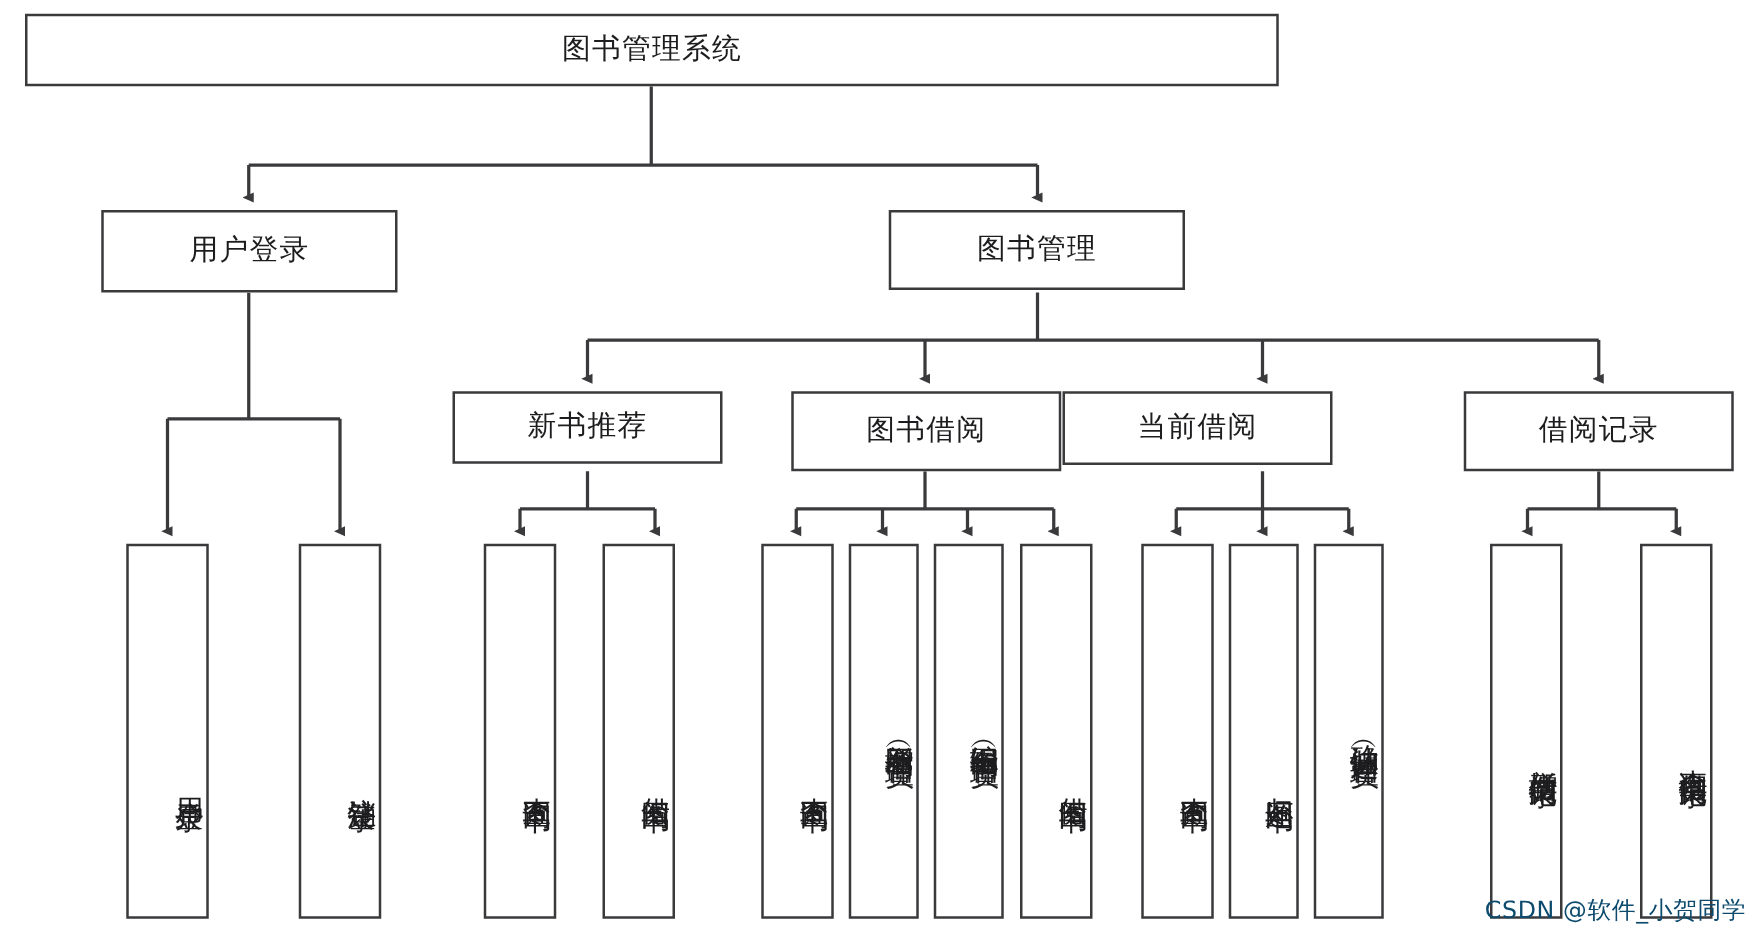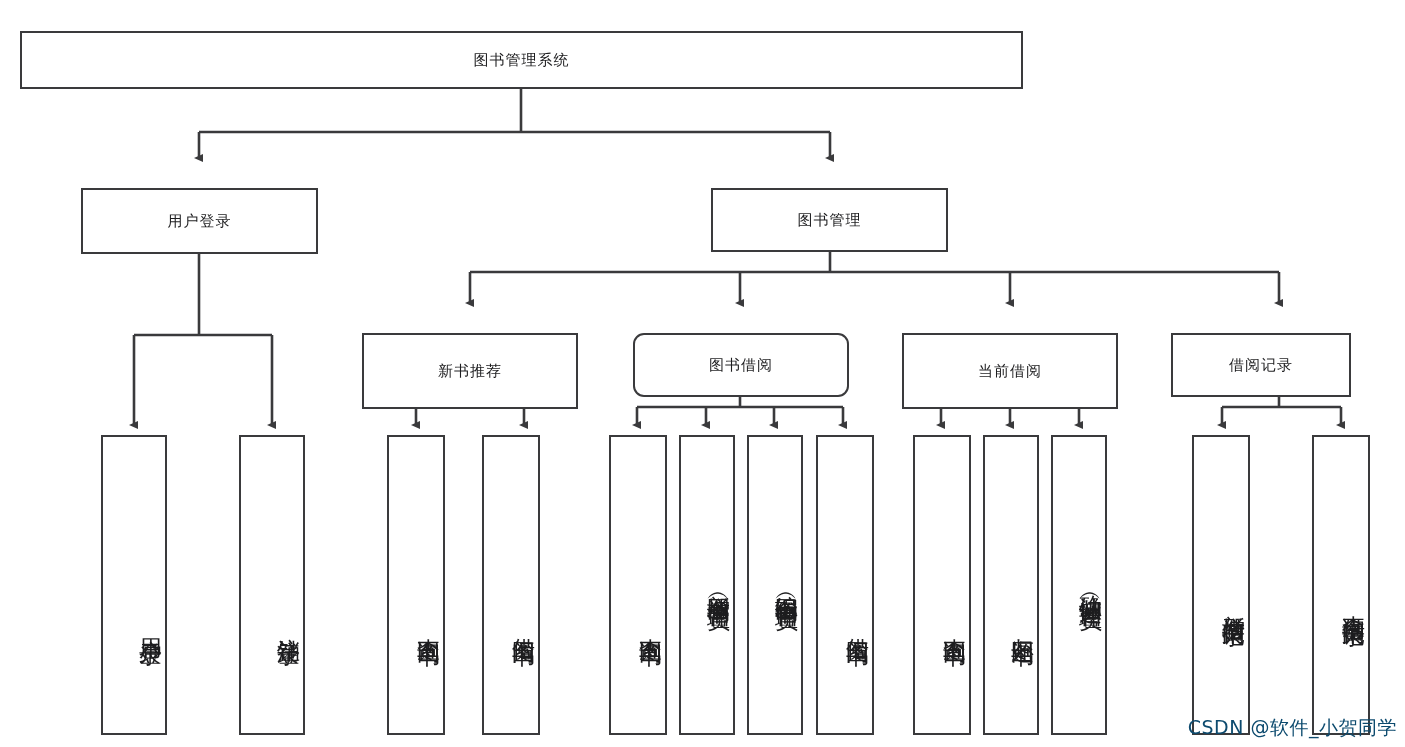--- a/index.html
+++ b/index.html
@@ -29,24 +29,23 @@
     position: absolute;
     box-sizing: border-box;
     border: 2px solid #3a3a3c;
     background: #ffffff;
     display: flex;
     align-items: center;
     justify-content: center;
     color: #1d1d1f;
   }
   .node.h {
-    font-size: 15px;
+    font-size: 23px;
     letter-spacing: 1px;
     line-height: 1.2;
-    margin-top: 20px;
   }
   .node.v {
     writing-mode: vertical-rl;
     text-orientation: upright;
     font-size: 23px;
     letter-spacing: 2px;
     line-height: 1.25;
     padding: 6px 0;
     align-items: flex-start;
     justify-content: center;
@@ -117,24 +116,24 @@
       <path d="M1222,407 L1222,425" marker-end="url(#arrow)"></path>
       <path d="M1341,407 L1341,425" marker-end="url(#arrow)"></path>
     </g>
   </svg>
 
   <div class="node h" style="left:20px; top:11px; width:1003px; height:58px;">图书管理系统</div>
 
   <div class="node h" style="left:81px; top:168px; width:237px; height:66px;">用户登录</div>
   <div class="node h" style="left:711px; top:168px; width:237px; height:64px;">图书管理</div>
 
-  <div class="node h" style="left:362px; top:313px; width:216px; height:76px;">新书推荐</div>
-  <div class="node h" style="left:633px; top:313px; width:216px; height:64px;border-radius:11px;">图书借阅</div>
-  <div class="node h" style="left:902px; top:313px; width:216px; height:76px;">当前借阅</div>
-  <div class="node h" style="left:1171px; top:313px; width:180px; height:64px;">借阅记录</div>
+  <div class="node h" style="left:362px; top:313px; width:216px; height:58px;">新书推荐</div>
+  <div class="node h" style="left:633px; top:313px; width:216px; height:64px;">图书借阅</div>
+  <div class="node h" style="left:850px; top:313px; width:216px; height:59px;">当前借阅</div>
+  <div class="node h" style="left:1171px; top:313px; width:216px; height:64px;">借阅记录</div>
 
   <div class="node v" style="left:101px; top:435px; width:66px; height:300px; padding-top:84px;">用户登录</div>
   <div class="node v" style="left:239px; top:435px; width:66px; height:300px; padding-top:84px;">注销登录</div>
 
   <div class="node v" style="left:387px; top:435px; width:58px; height:300px; padding-top:84px;">查询图书</div>
   <div class="node v" style="left:482px; top:435px; width:58px; height:300px; padding-top:84px;">借阅图书</div>
 
   <div class="node v" style="left:609px; top:435px; width:58px; height:300px; padding-top:84px;">查询图书</div>
   <div class="node v top-align" style="left:679px; top:435px; width:56px; height:300px; padding-top:8px;">新增图书（管理员）</div>
   <div class="node v top-align" style="left:747px; top:435px; width:56px; height:300px; padding-top:8px;">编辑图书（管理员）</div>

